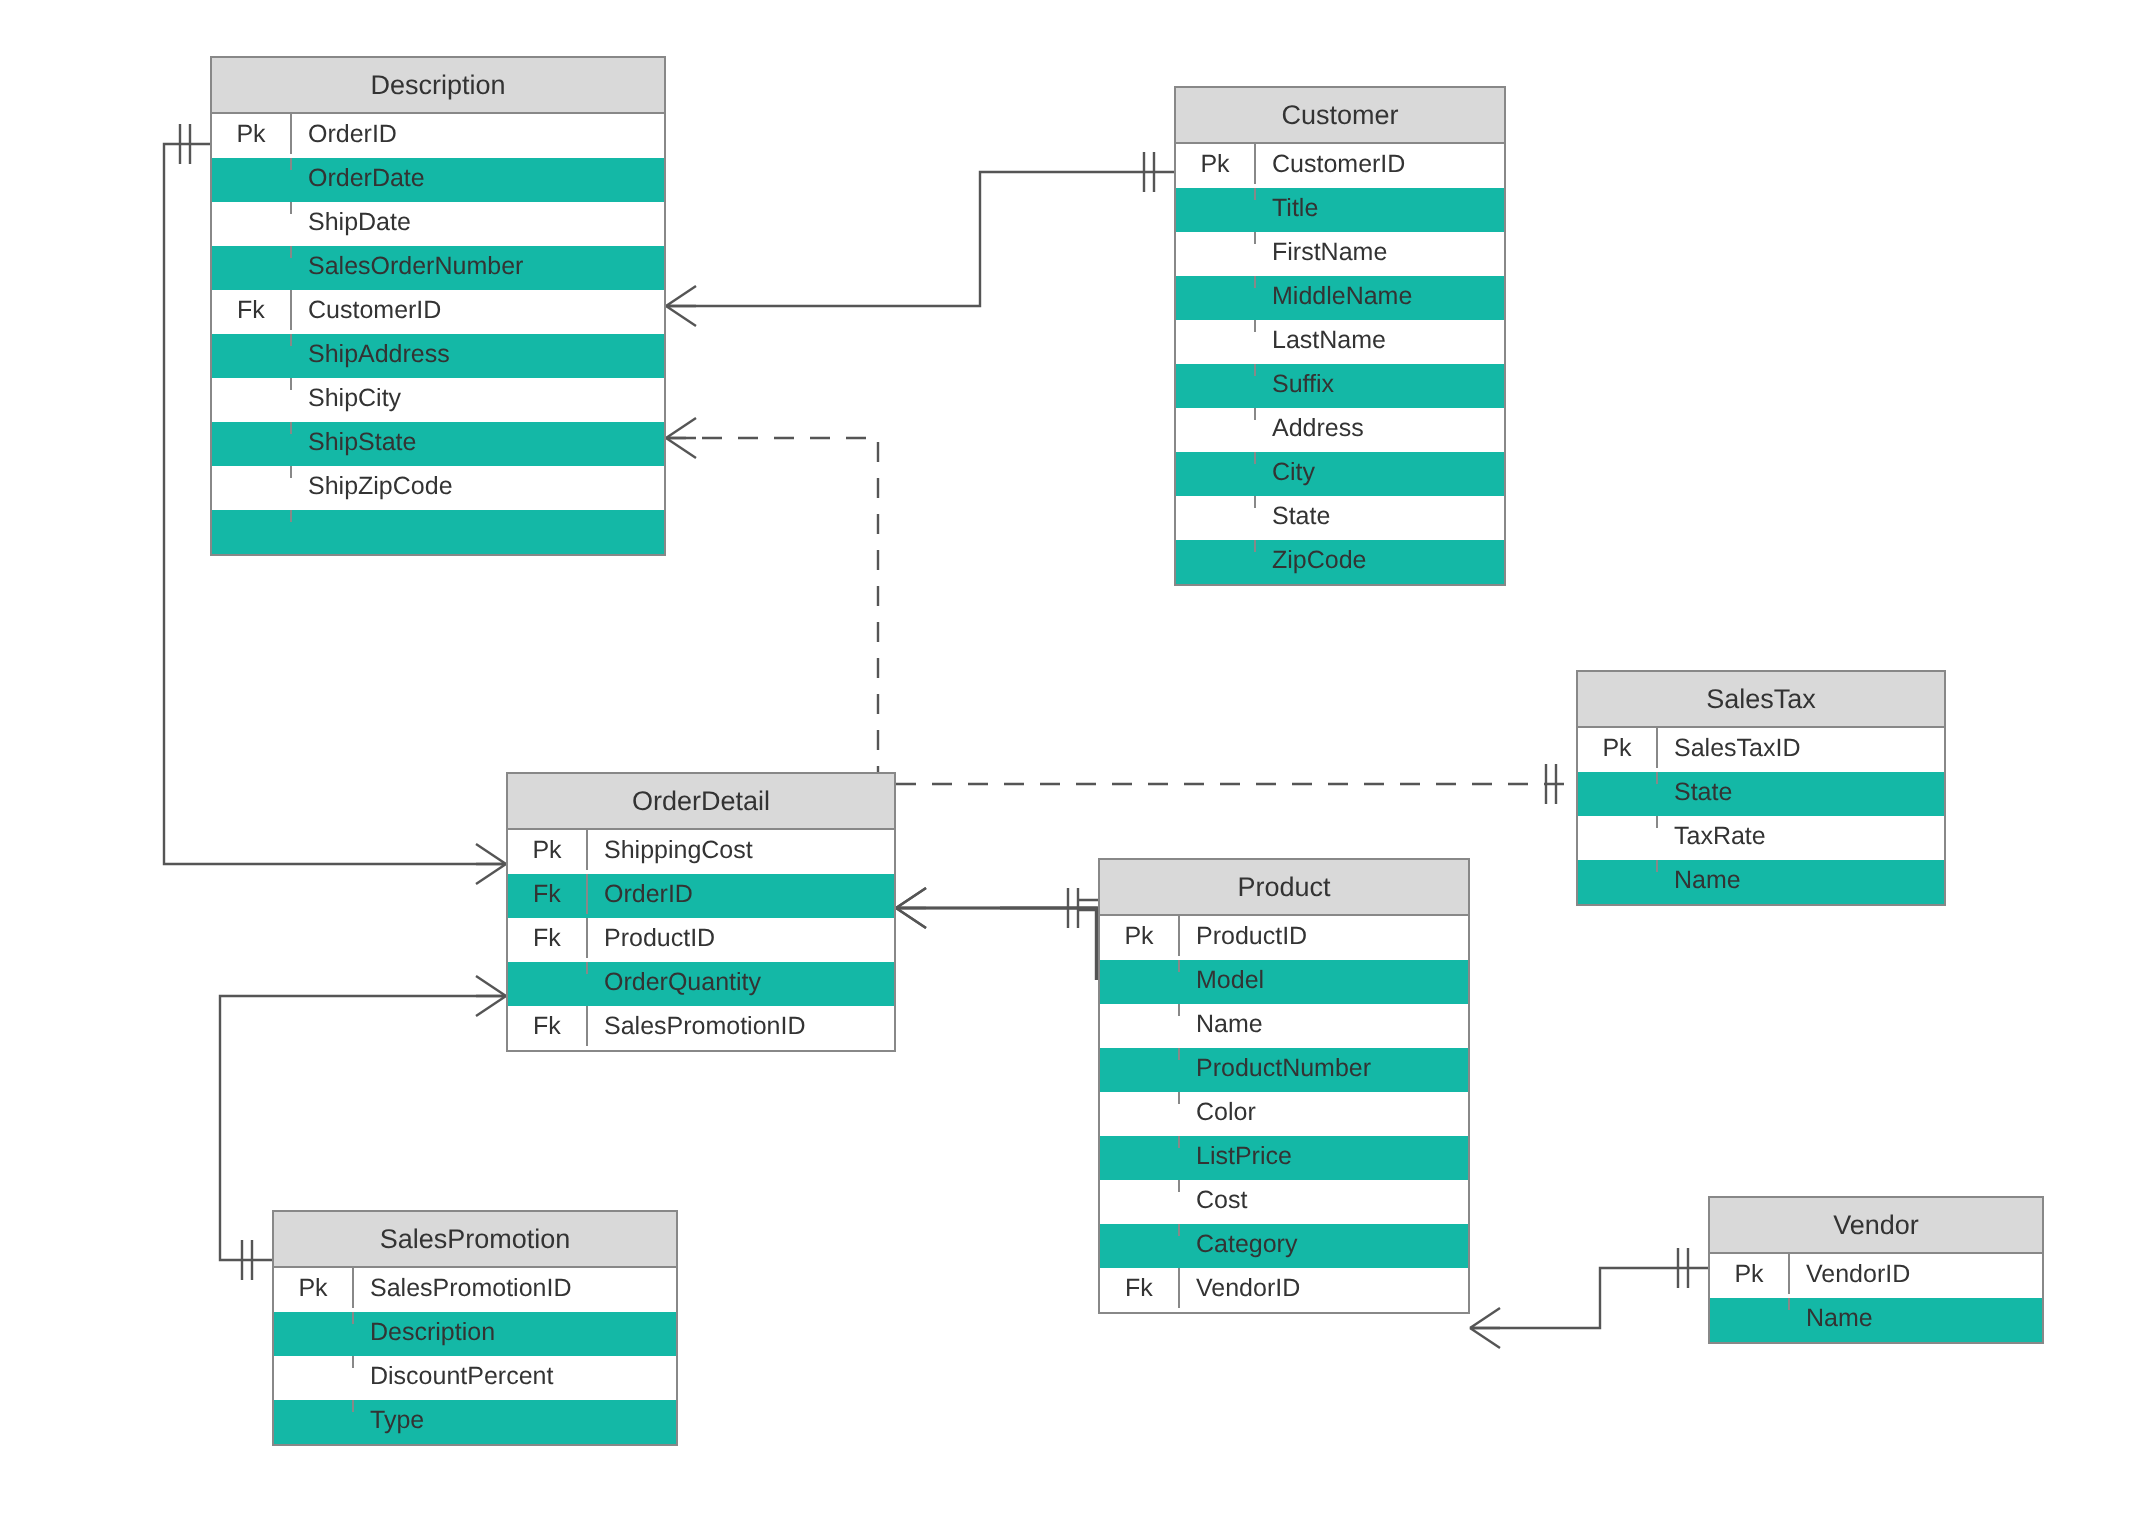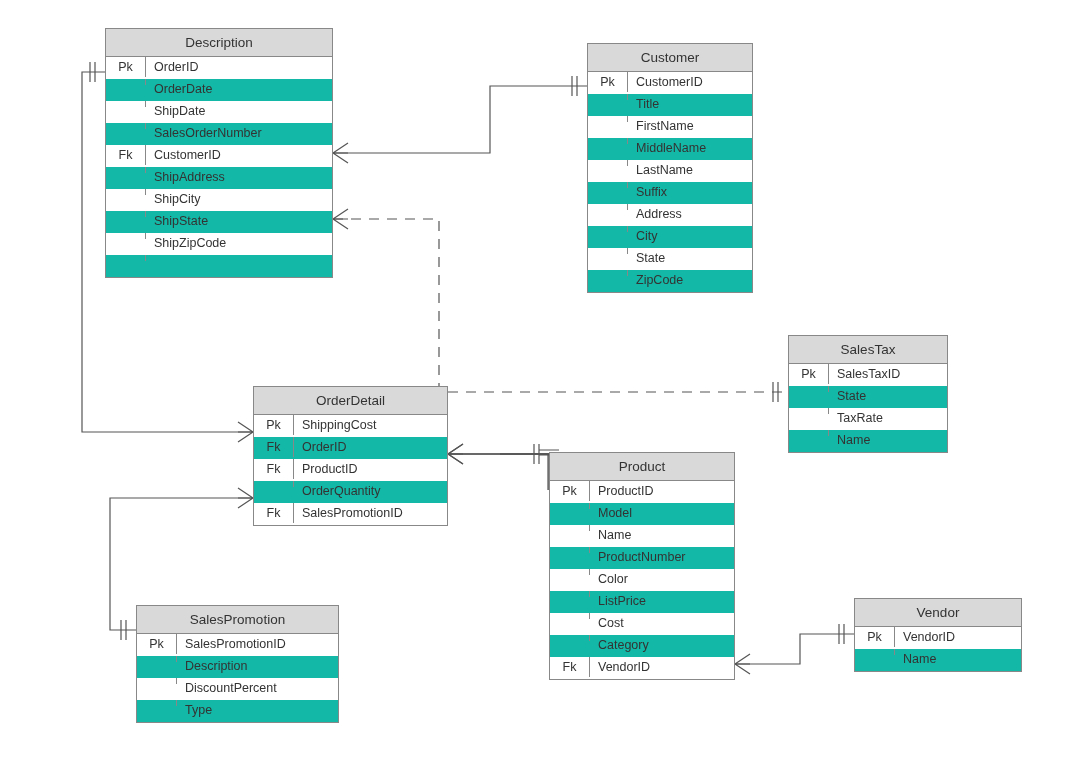--- a/index.html
+++ b/index.html
@@ -216,21 +216,21 @@
         <div class="key"></div>
         <div class="attr">State</div>
       </div>
       <div class="row alt">
         <div class="key"></div>
         <div class="attr">ZipCode</div>
       </div>
     </div>
 </div>
 
-<div class="entity" style="left:788px; top:335px; width:160px;">
+<div class="entity" style="left:788px; top:335px; width:185px;">
   <div class="entity-title">SalesTax</div>
   <div>
       <div class="row">
         <div class="key">Pk</div>
         <div class="attr">SalesTaxID</div>
       </div>
       <div class="row alt">
         <div class="key"></div>
         <div class="attr">State</div>
       </div>
@@ -264,21 +264,21 @@
         <div class="key"></div>
         <div class="attr">OrderQuantity</div>
       </div>
       <div class="row">
         <div class="key">Fk</div>
         <div class="attr">SalesPromotionID</div>
       </div>
     </div>
 </div>
 
-<div class="entity" style="left:549px; top:452px; width:186px;">
+<div class="entity" style="left:549px; top:429px; width:186px;">
   <div class="entity-title">Product</div>
   <div>
       <div class="row">
         <div class="key">Pk</div>
         <div class="attr">ProductID</div>
       </div>
       <div class="row alt">
         <div class="key"></div>
         <div class="attr">Model</div>
       </div>

